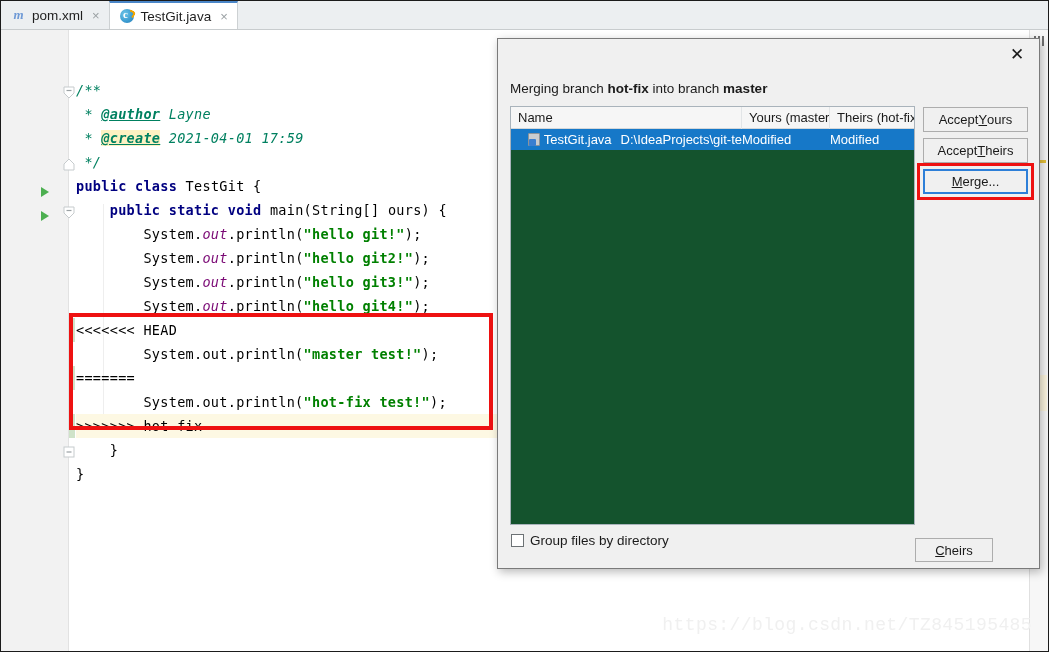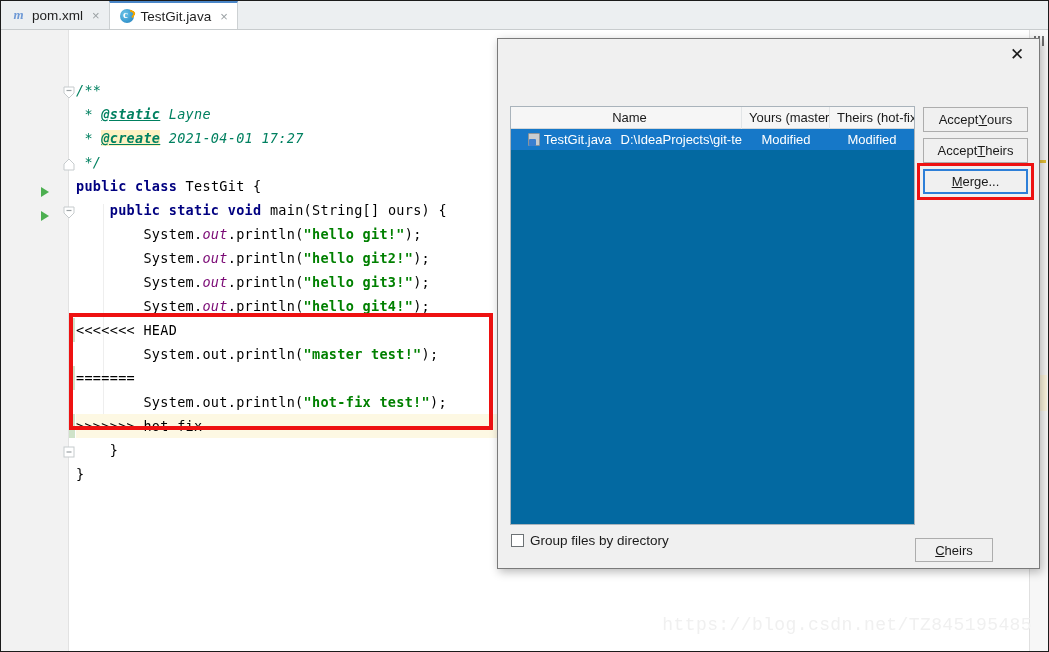--- a/index.html
+++ b/index.html
@@ -220,23 +220,22 @@
   }
   .dlg-subtitle {
     position: absolute; left: 12px; top: 42px;
     font-size: 13.5px; color: #1a1a1a;
   }
   .dlg-subtitle b { font-weight: bold; }
 
   .table-wrap {
     position: absolute; left: 12px; top: 67px;
     width: 405px; height: 419px;
-    background: #0369a1;
+    background: #14532d;
     border: 1px solid #a9b3bb;
-    text-align: center;
   }
   .thead {
     display: flex; height: 22px;
     background: #f6f6f6;
     border-bottom: 1px solid #d3d7da;
     align-items: center;
   }
   .th {
     font-size: 13px; color: #1a1a1a;
     padding-left: 7px;
@@ -389,23 +388,23 @@
 
       <div class="chgbar" style="top:288px; height:24px;"></div>
       <div class="chgbar" style="top:336px; height:24px;"></div>
       <div class="chgbar" style="top:384px; height:24px;"></div>
 
       <div class="cline" style="top:0px"></div>
       <div class="cline" style="top:24px"></div>
 
       <div class="cline" style="top:48px"><span class="cmt">/**</span></div>
 
-      <div class="cline" style="top:72px"><span class="cmt"> * </span><span class="tag">@static</span><span class="cmt"> Layne</span></div>
-
-      <div class="cline" style="top:96px"><span class="cmt"> * </span><span class="tag tag-hl">@create</span><span class="cmt"> 2021-04-01 17:27</span></div>
+      <div class="cline" style="top:72px"><span class="cmt"> * </span><span class="tag">@author</span><span class="cmt"> Layne</span></div>
+
+      <div class="cline" style="top:96px"><span class="cmt"> * </span><span class="tag tag-hl">@create</span><span class="cmt"> 2021-04-01 17:59</span></div>
 
       <div class="cline" style="top:120px"><span class="cmt"> */</span></div>
 
       <div class="cline" style="top:144px"><span class="kw">public</span><span class="plain"> </span><span class="kw">class</span><span class="plain"> </span><span class="plain">TestGit {</span></div>
 
       <div class="cline" style="top:168px"><span class="plain">    </span><span class="kw">public</span><span class="plain"> </span><span class="kw">static</span><span class="plain"> </span><span class="kw">void</span><span class="plain"> </span><span class="plain">main(String[] ours) {</span></div>
 
       <div class="cline" style="top:192px"><span class="plain">        </span><span class="plain">System.</span><span class="fld">out</span><span class="plain">.println(</span><span class="str">"hello git!"</span><span class="plain">);</span></div>
 
       <div class="cline" style="top:216px"><span class="plain">        </span><span class="plain">System.</span><span class="fld">out</span><span class="plain">.println(</span><span class="str">"hello git2!"</span><span class="plain">);</span></div>
@@ -443,20 +442,21 @@
       <div class="marker-pink"></div>
     </div>
 
     <div class="watermark">https://blog.csdn.net/TZ845195485</div>
   </div>
 
   <div class="dialog">
 
     <div class="dlg-close">✕</div>
 
+    <div class="dlg-subtitle"><span>Merging branch </span><b>hot-fix</b><span> into branch </span><b>master</b></div>
 
     <div class="table-wrap">
       <div class="thead">
         <div class="th c0">Name</div>
         <div class="th c1">Yours (master)</div>
         <div class="th c2">Theirs (hot-fix)</div>
       </div>
       <div class="trow">
         <div class="td c0">
           <span class="file-ico"></span>

